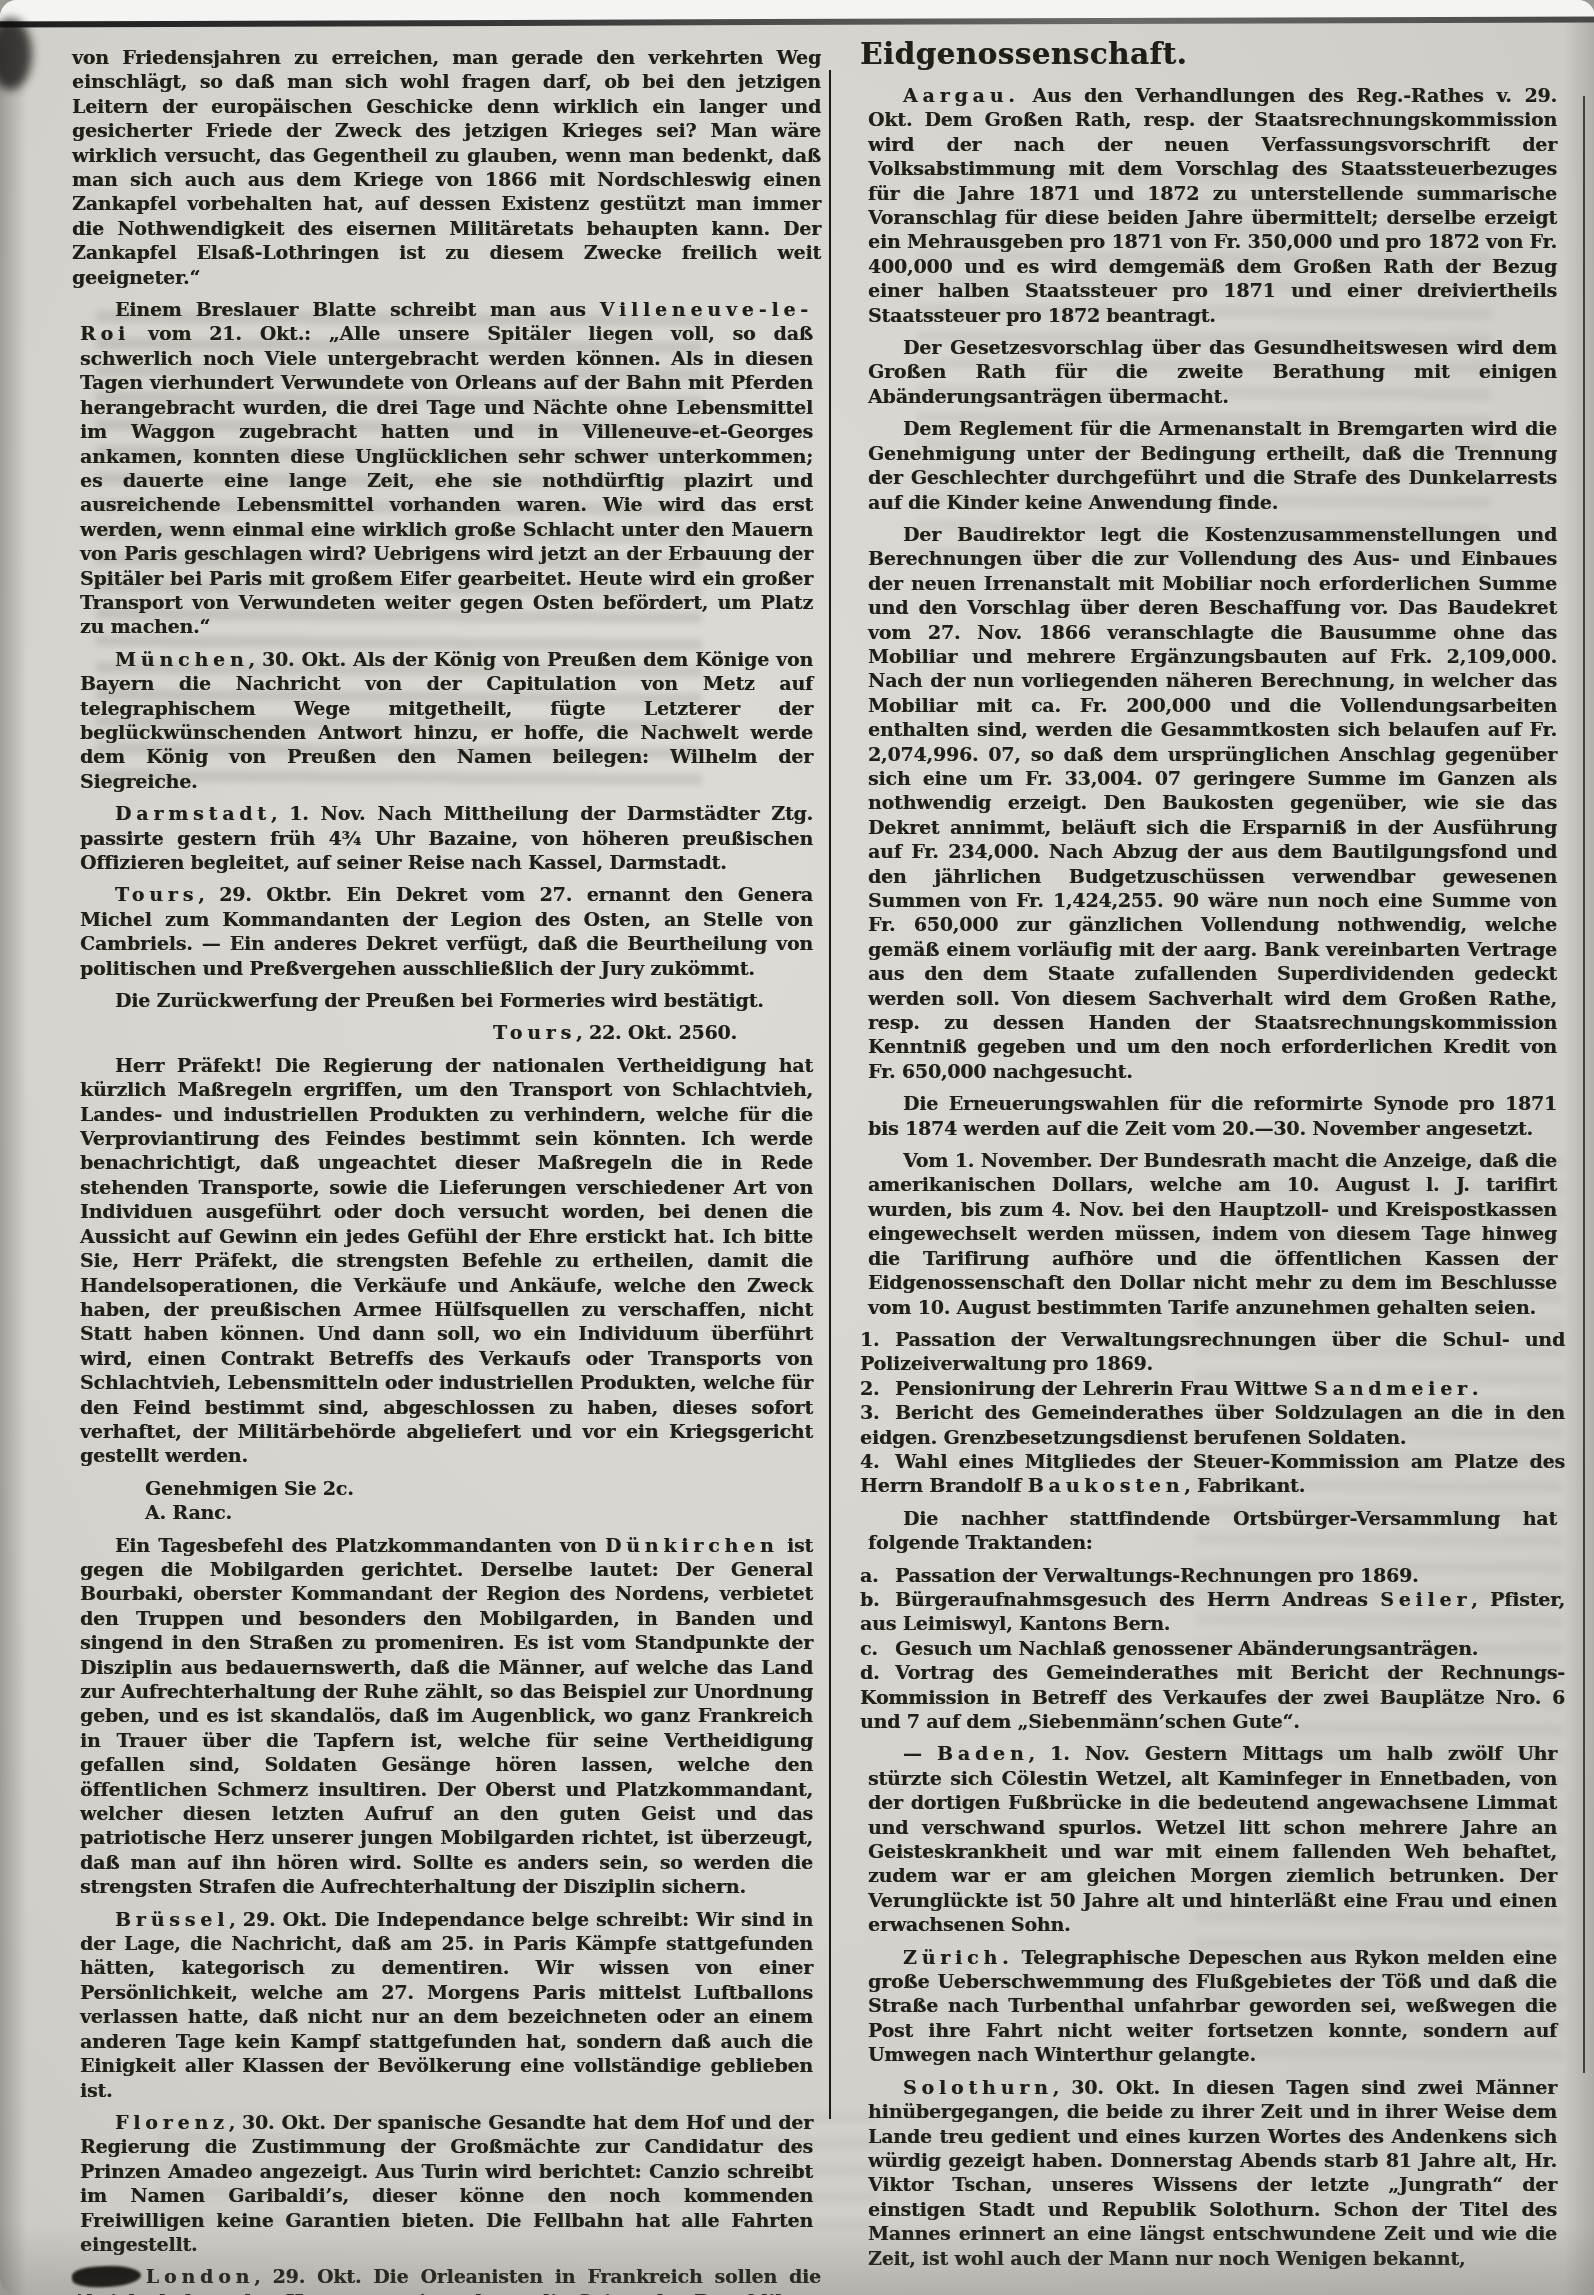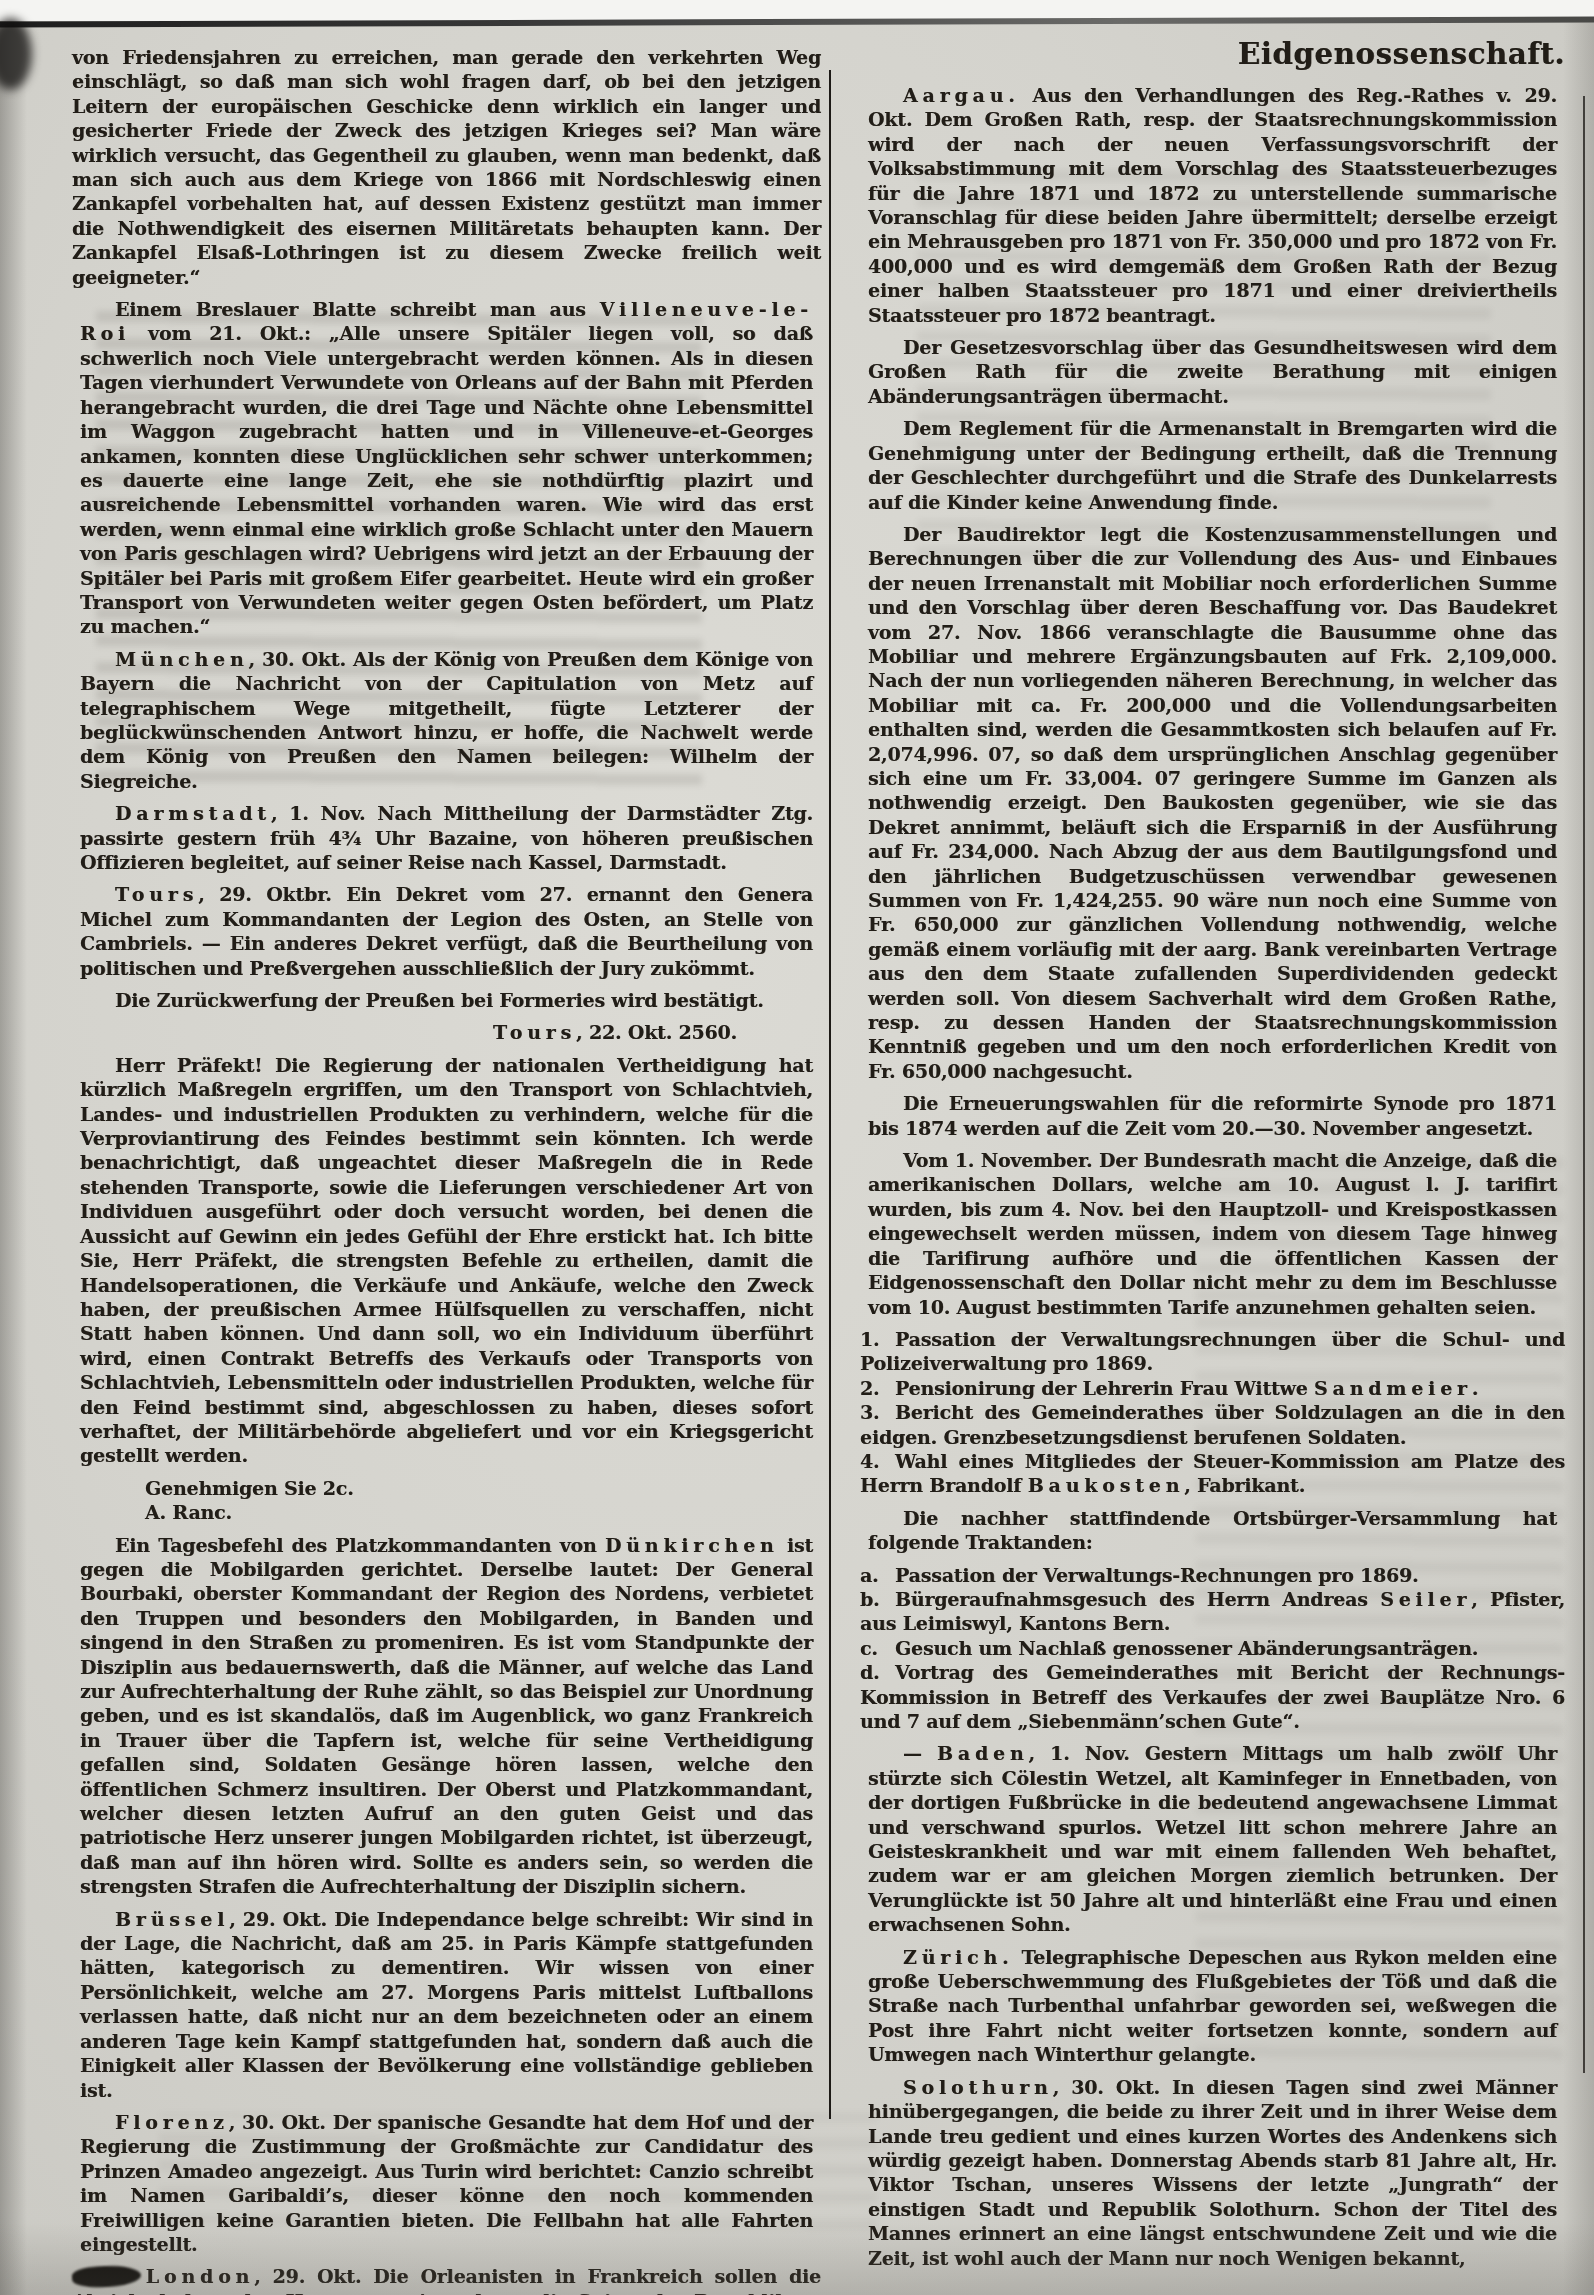--- a/index.html
+++ b/index.html
@@ -5,20 +5,21 @@
   html,body{margin:0;padding:0;background:#9a9994;}
   #page{
     position:relative;
     width:1595px;height:2295px;
     margin:0 auto;
     overflow:hidden;
     background:
       radial-gradient(ellipse at 42% 38%, #dcdbd5 0%, #d4d3cd 50%, #c8c7c1 100%);
     font-family:"DejaVu Serif","Liberation Serif",serif;
     color:var(--ink,#211d17);
+    border-radius:17px;
   }
   
   .scan-top-white{position:absolute;top:0;left:0;width:100%;height:21px;background:#f4f4f2;z-index:6;}
   .scan-top-edge{position:absolute;top:19px;left:-8px;width:1611px;height:5.6px;
     background:linear-gradient(to right,#1d1d1d 0%,#3a3a3a 35%,#6a6a68 70%,#474745 100%);
     transform:rotate(-0.18deg);z-index:6;}
   .scan-left-shade{position:absolute;top:21px;left:0;width:27px;height:2275px;
     background:linear-gradient(to right,rgba(40,38,34,0.30),rgba(40,38,34,0) 100%);z-index:5;}
   .scan-corner-blob{position:absolute;top:17.5px;left:-11px;width:43px;height:72px;border-radius:50%;
     background:rgba(15,14,12,0.75);filter:blur(4.8px);z-index:6;}
@@ -44,21 +45,21 @@
     text-shadow:0.3px 0.3px 0.6px rgba(25,18,10,0.5);}
   #col-left{left:72px;top:45px;width:749px;}
   #col-right{left:860px;top:35px;width:705px;}
   .p-flush{text-indent:0;margin:0;}
   .p-indent{text-indent:35px;margin:8px;}
   .p-dateline{text-align:right;padding-right:84px;margin:0;}
   .p-signature{display:flex;justify-content:space-between;padding-left:73px;padding-right:126px;margin:0;flex-direction:column;}
   .p-item{margin:0;text-indent:0;}
   .marker{display:inline-block;width:35px;text-indent:0;}
   .sperr{letter-spacing:4.8px;}
-  .section-heading{font-size:29.5px;line-height:37px;text-align:right;margin:0 0 11px 0;
+  .section-heading{font-size:29.5px;line-height:37px;text-align:left;margin:0 0 11px 0;
     font-weight:bold;letter-spacing:0.4px;text-shadow:0.4px 0.4px 0.6px rgba(25,18,10,0.6);}
   .smudge{display:inline-block;width:69px;height:21px;margin-right:4.8px;margin-bottom:-3.2px;
     background:#14120f;border-radius:40% 55% 50% 45%;filter:blur(1.2px);transform:rotate(-3deg);}
 </style>
 </head>
 <body>
 
 <div id="page" style="--ink: #211d17;">
   <div class="ghost ghost-a"></div>
   <div class="ghost ghost-b"></div>

